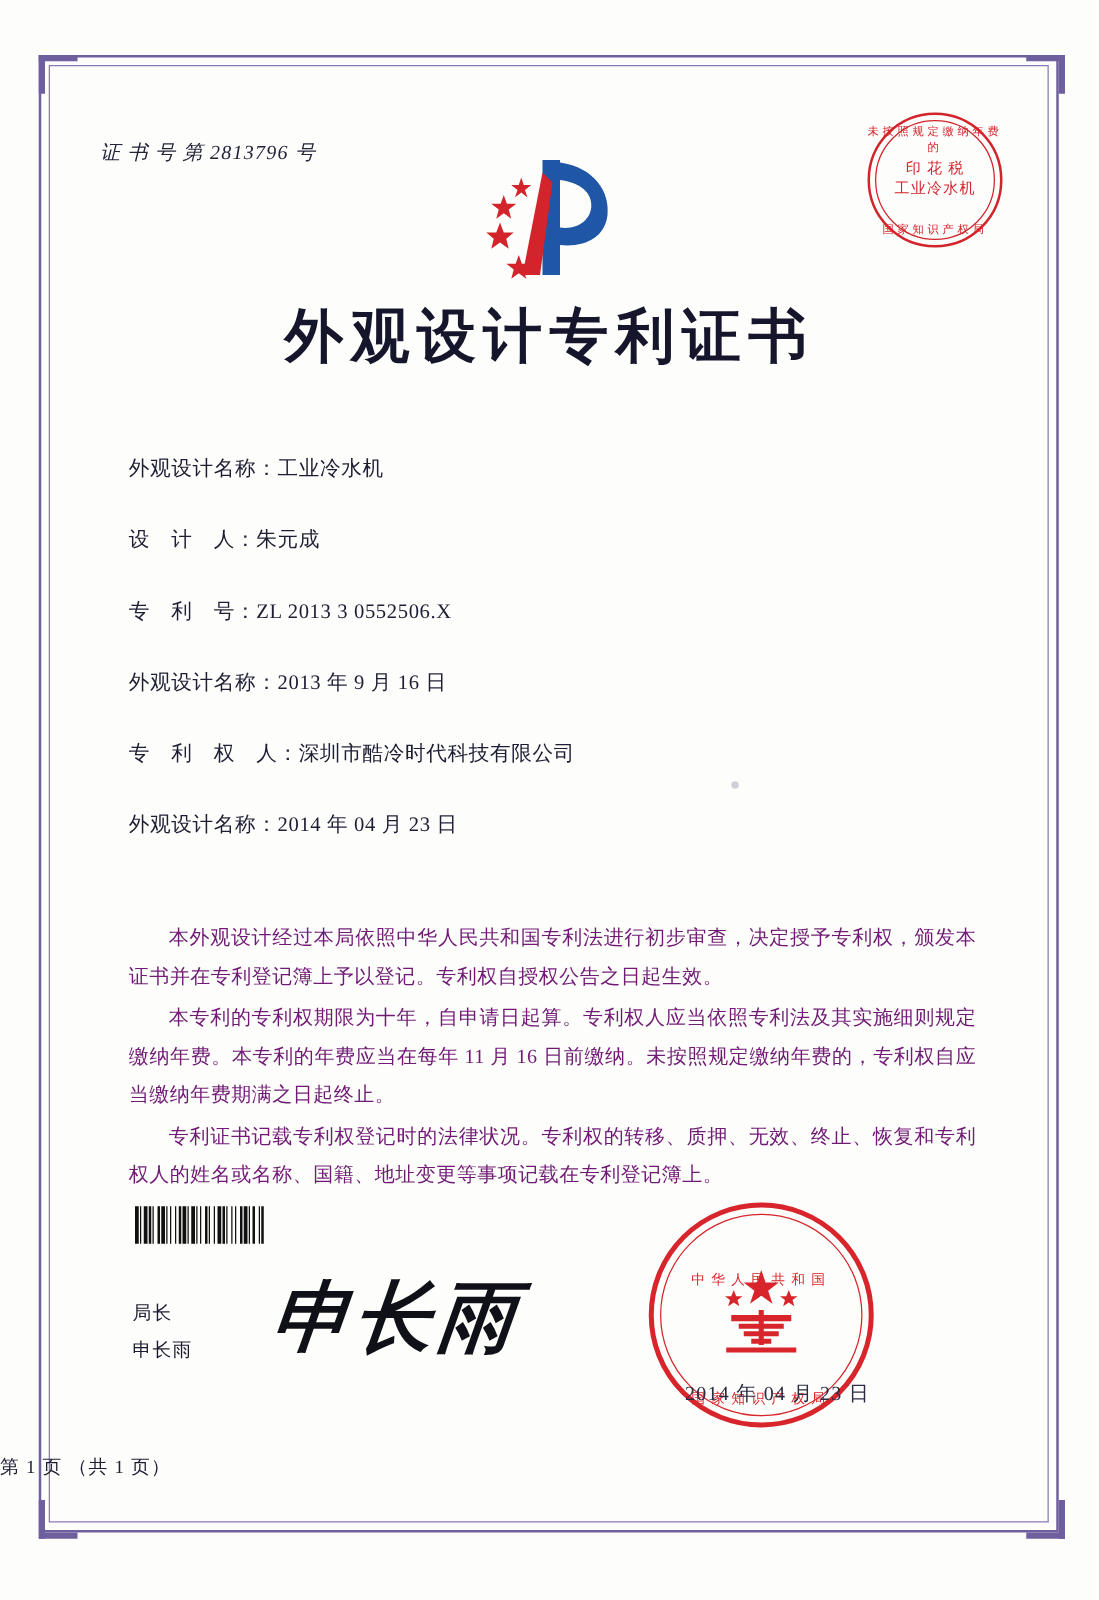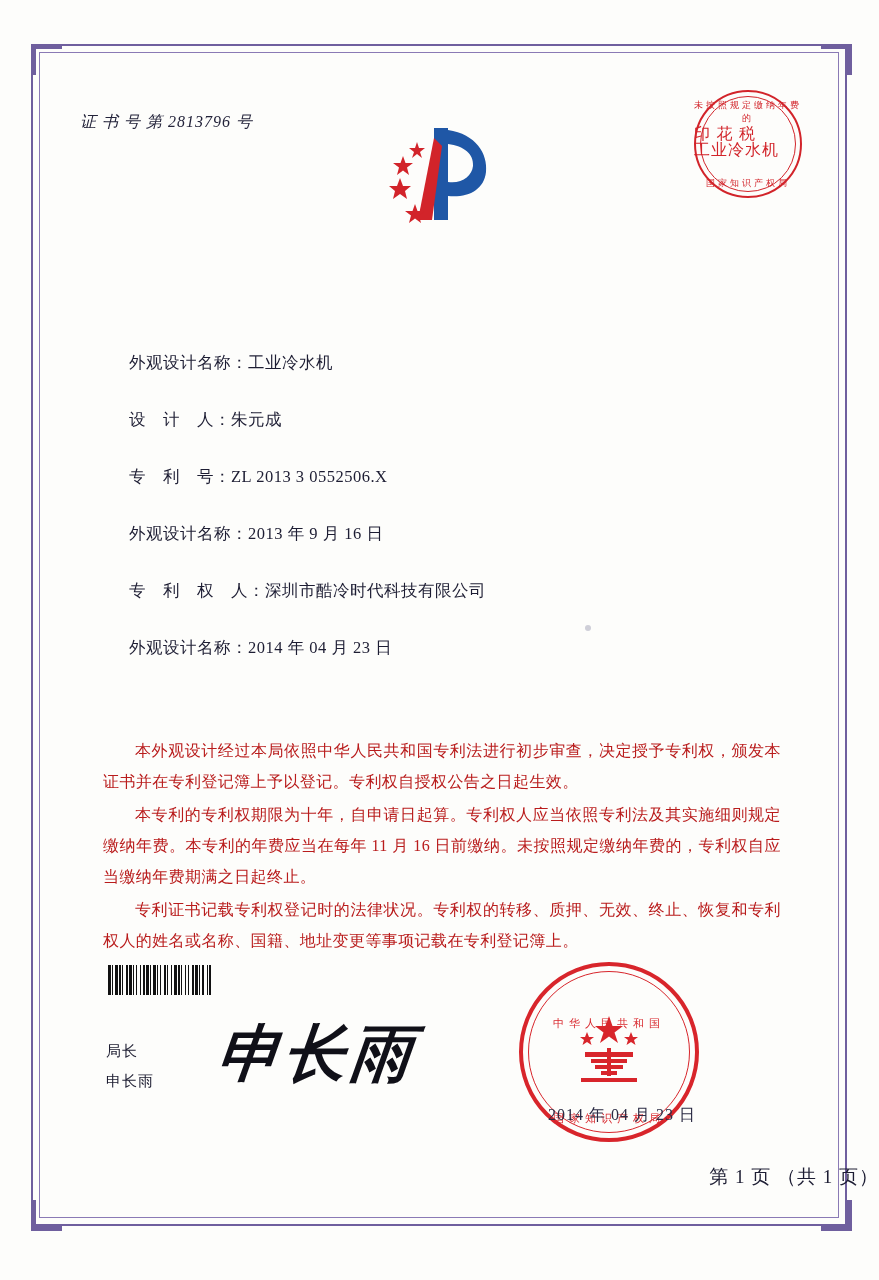--- a/index.html
+++ b/index.html
@@ -84,25 +84,25 @@
   .stamp-top .ring2 {
     position: absolute;
     inset: 6px;
     border: 1px solid #d2242a;
     border-radius: 50%;
   }
   .stamp-top .ctr {
     position: absolute;
     left: 0; right: 0;
     top: 36px;
-    text-align: left;
+    text-align: center;
     color: #d2242a;
-    font-size: 16px;
+    font-size: 12px;
     line-height: 16px;
-    font-family: Liberation Sans, sans-serif;
+    font-family: Liberation Serif, serif;
     letter-spacing: 1px;
   }
   .stamp-top .arc {
     position: absolute;
     left: 0; right: 0;
     text-align: center;
     color: #d2242a;
     font-size: 9px;
     letter-spacing: 3px;
     font-family: "Liberation Sans", sans-serif;
@@ -120,23 +120,22 @@
     font-weight: bold;
     letter-spacing: 6px;
     color: #15152c;
     font-family: "Liberation Serif", "DejaVu Serif", serif;
   }
 
   
   .fields {
     position: absolute;
     left: 103px;
-    top: 352px;
+    top: 364px;
     width: 680px;
-    margin-left: 26px;
   }
   .field-row {
     display: flex;
     align-items: baseline;
     margin-bottom: 35px;
     font-size: 16.5px;
     color: #1d1d33;
     letter-spacing: 0.5px;
   }
   .field-label {
@@ -147,21 +146,21 @@
   }
 
   
   .paragraphs {
     position: absolute;
     left: 103px;
     top: 735px;
     width: 678px;
     font-size: 16px;
     line-height: 31px;
-    color: #b91c1c;
+    color: #701a75;
     letter-spacing: 0.4px;
   }
   .paragraphs p {
     margin: 0 0 2px 0;
     text-indent: 32px;
     text-align: justify;
   }
 
   
   .barcode {
@@ -250,22 +249,22 @@
     color: #2b2b44;
     letter-spacing: 1px;
     white-space: nowrap;
   }
 
   
   .footer {
     position: absolute;
     left: 0; right: 0;
     top: 1164px;
-    text-align: right;
-    font-size: 19px;
+    text-align: left;
+    font-size: 15px;
     color: #1d1d33;
     letter-spacing: 1px;
   }
   .faint-mark {
     position: absolute;
     left: 585px;
     top: 625px;
     width: 6px;
     height: 6px;
     background: #cfcfd8;
@@ -304,20 +303,21 @@
     <div class="ring"></div>
     <div class="ring2"></div>
     <div class="arc top">未按照规定缴纳年费的</div>
     <div class="ctr">
       <div>印 花 税</div>
       <div>工业冷水机</div>
     </div>
     <div class="arc bottom">国家知识产权局</div>
   </div>
 
+  <div class="title">外观设计专利证书</div>
 
   <div class="fields">
     <div class="field-row">
       <span class="field-label">外观设计名称：</span>
       <span class="field-value">工业冷水机</span>
     </div>
     <div class="field-row">
       <span class="field-label">设　计　人：</span>
       <span class="field-value">朱元成</span>
     </div>

